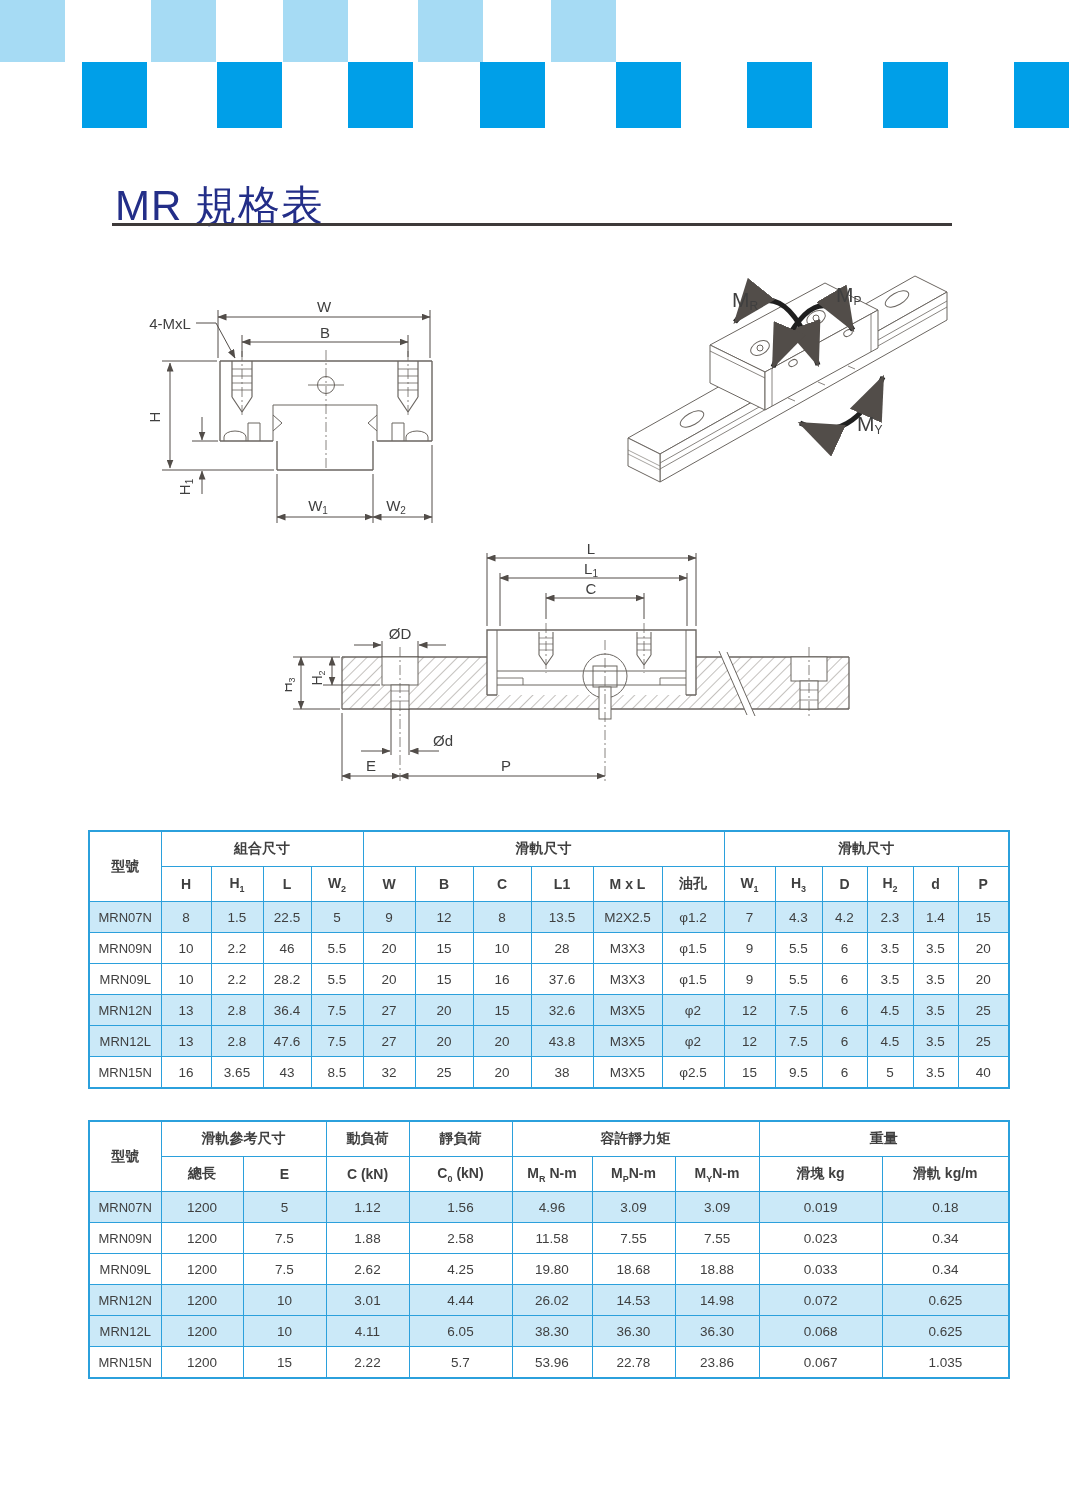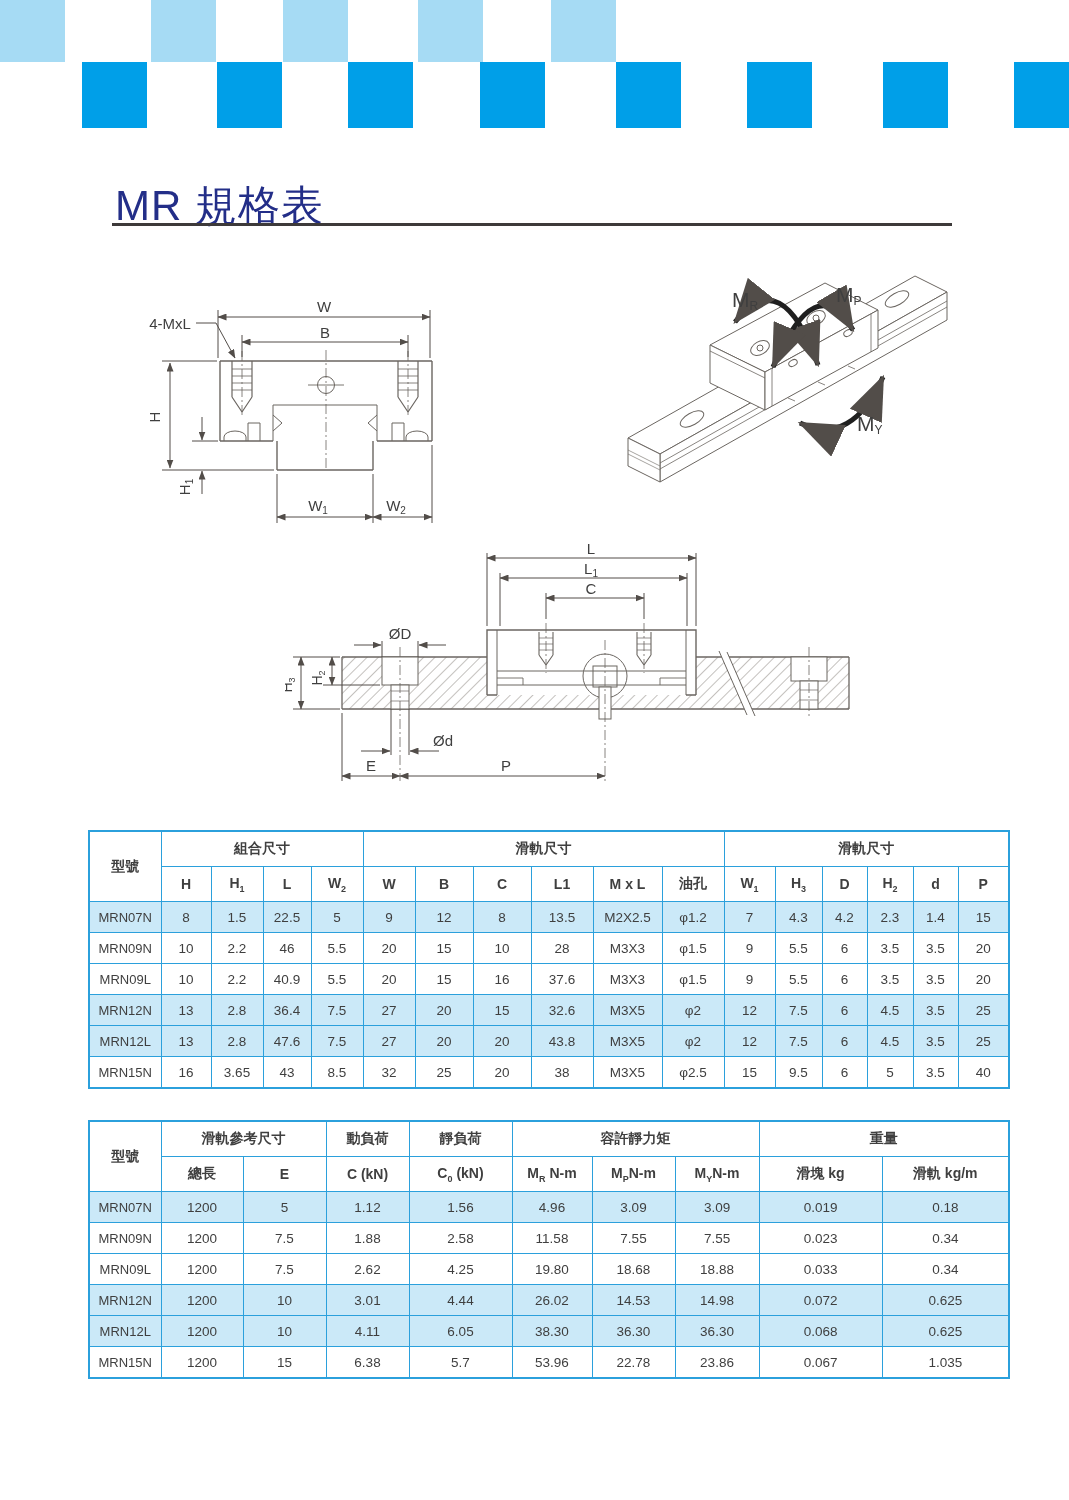--- a/index.html
+++ b/index.html
@@ -310,21 +310,21 @@
           <td>5.5</td>
           <td>6</td>
           <td>3.5</td>
           <td>3.5</td>
           <td>20</td>
         </tr>
         <tr>
           <td class="model">MRN09L</td>
           <td>10</td>
           <td>2.2</td>
-          <td>40.9</td>
+          <td>28.2</td>
           <td>5.5</td>
           <td>20</td>
           <td>15</td>
           <td>16</td>
           <td>37.6</td>
           <td>M3X3</td>
           <td>φ1.5</td>
           <td>9</td>
           <td>5.5</td>
           <td>6</td>
@@ -484,21 +484,21 @@
           <td>38.30</td>
           <td>36.30</td>
           <td>36.30</td>
           <td>0.068</td>
           <td>0.625</td>
         </tr>
         <tr>
           <td class="model">MRN15N</td>
           <td>1200</td>
           <td>15</td>
-          <td>6.38</td>
+          <td>2.22</td>
           <td>5.7</td>
           <td>53.96</td>
           <td>22.78</td>
           <td>23.86</td>
           <td>0.067</td>
           <td>1.035</td>
         </tr>
       </tbody>
     </table>
 

